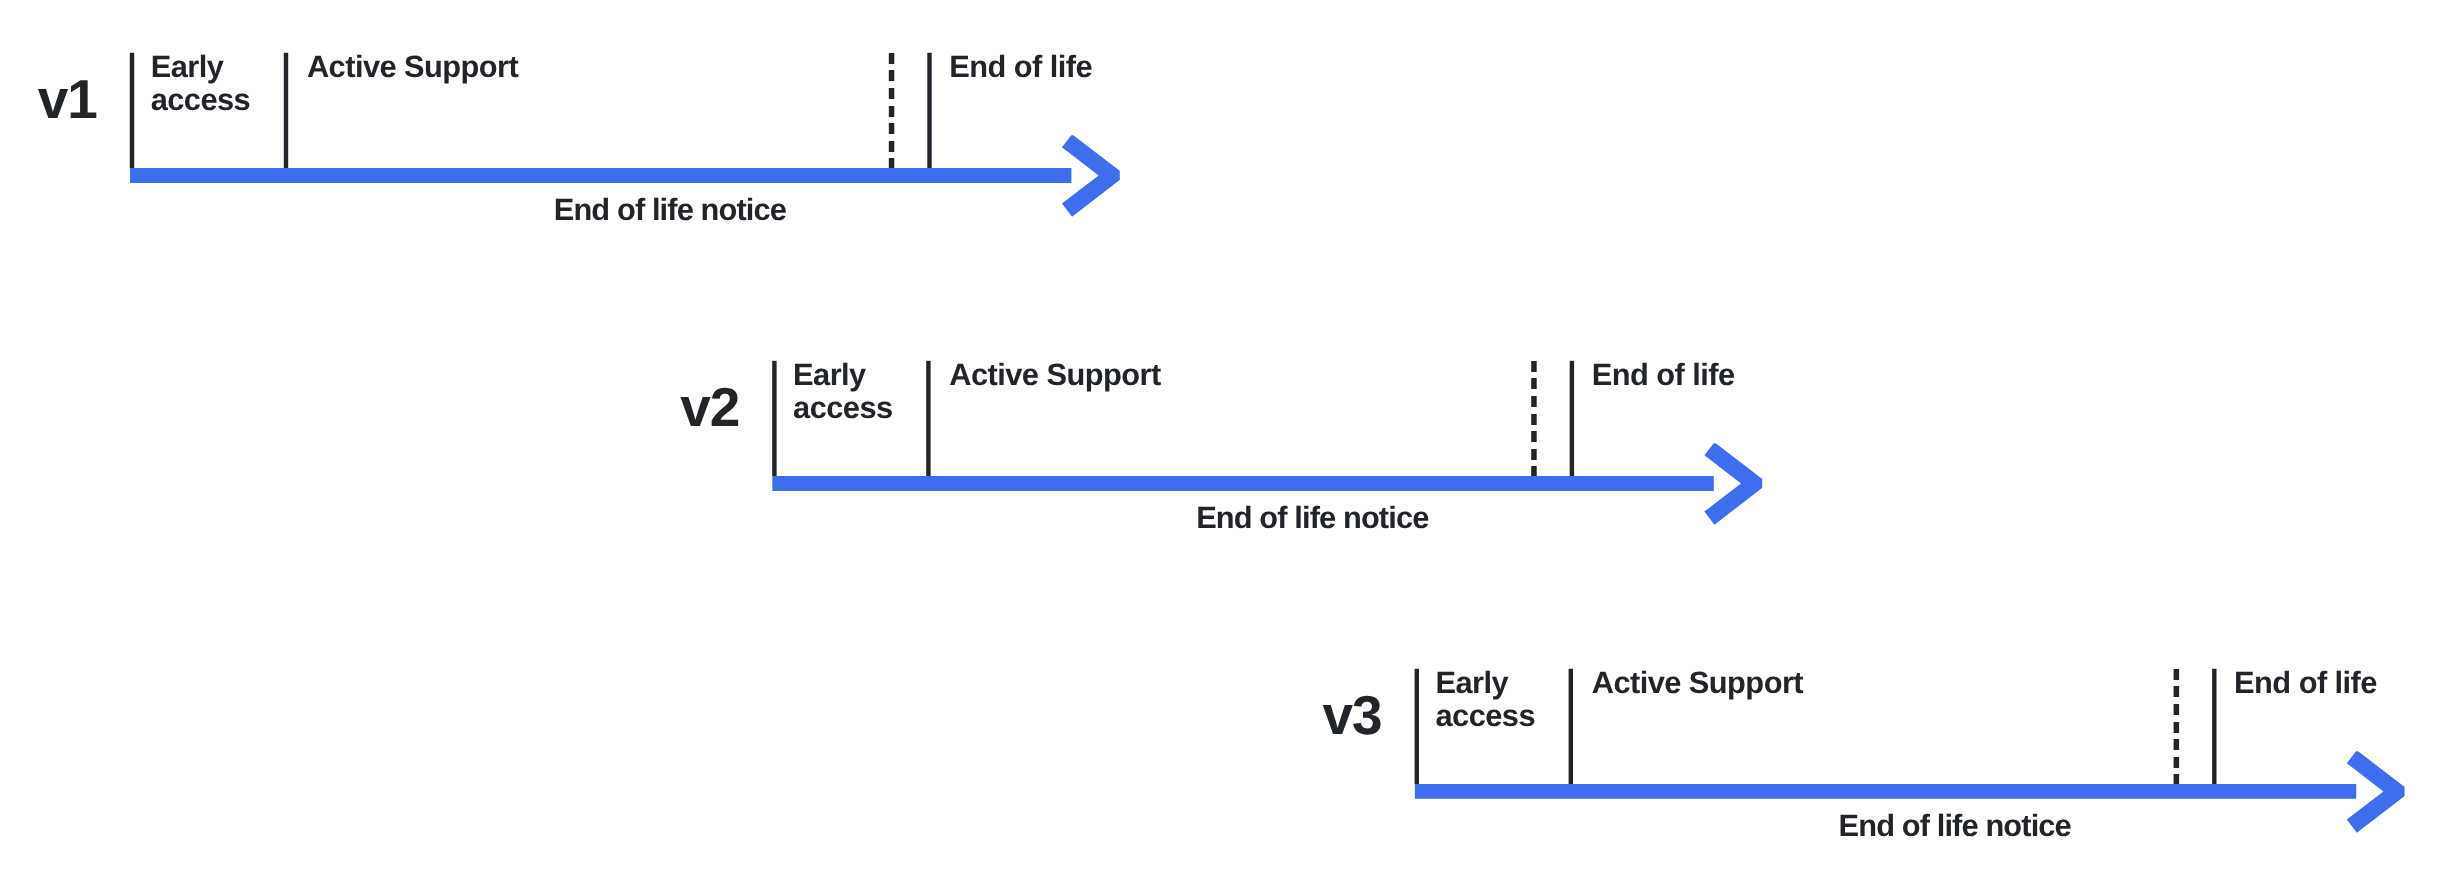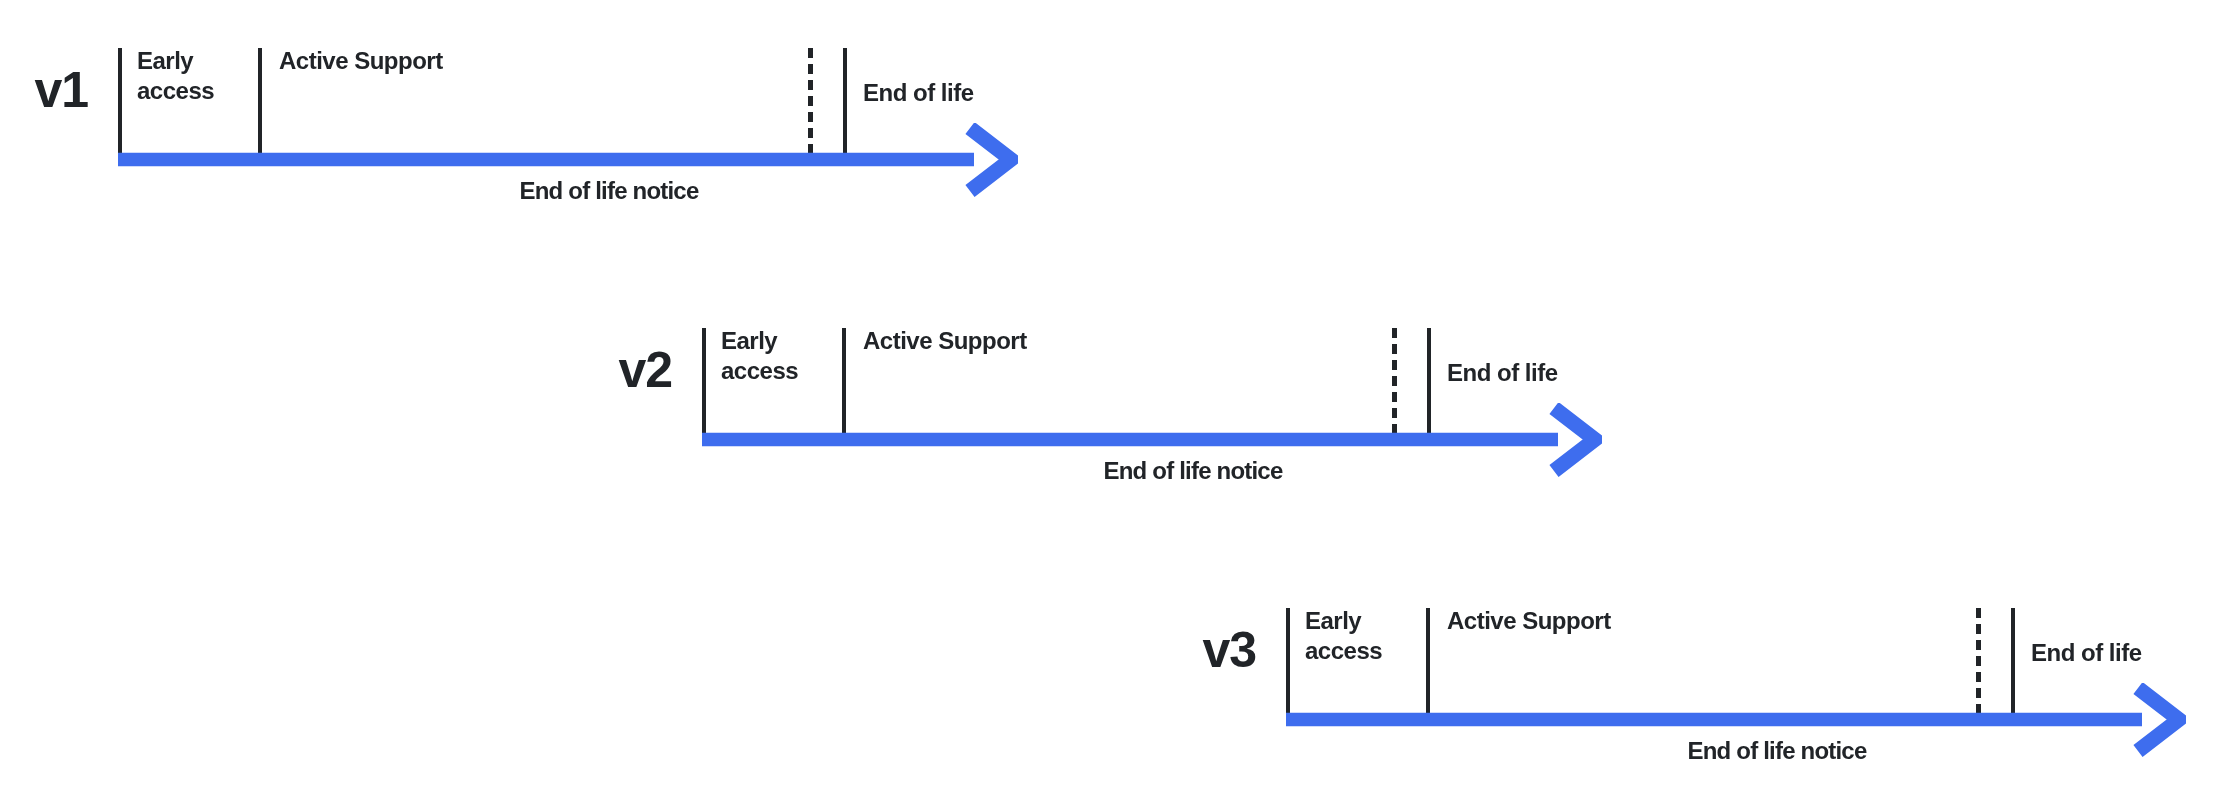--- a/index.html
+++ b/index.html
@@ -56,40 +56,39 @@
     height: 105px;
     background: repeating-linear-gradient(
       to bottom,
       var(--ink, #212428) 0 10px,
       transparent 10px 16px
     );
   }
 
   .label {
     position: absolute;
-    font-size: 24px;
+    font-size: 28px;
     font-weight: 700;
     line-height: 30px;
     letter-spacing: -0.5px;
   }
   .label-early {
     left: calc(var(--ox) + 19px);
     top: calc(var(--oy) - 2px);
     width: 108px;
   }
   .label-active {
     left: calc(var(--ox) + 161px);
     top: calc(var(--oy) - 2px);
     white-space: nowrap;
   }
   .label-eol {
     left: calc(var(--ox) + 745px);
     top: calc(var(--oy) - 2px);
     white-space: nowrap;
-    margin-top: 32px;
   }
   .label-notice {
     left: calc(var(--ox) + 296px);
     top: calc(var(--oy) + 128px);
     width: 390px;
     text-align: center;
     white-space: nowrap;
     letter-spacing: -0.8px;
   }
 

